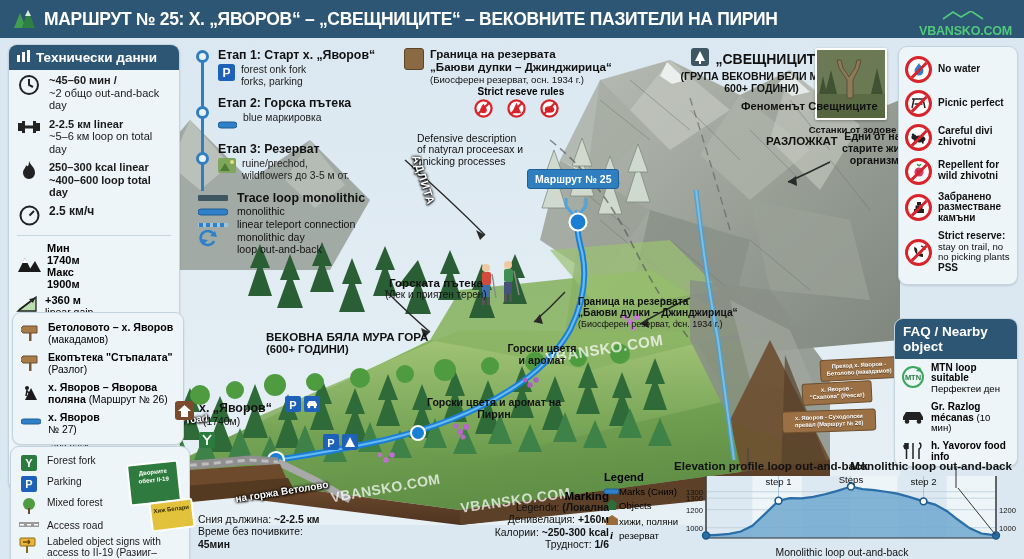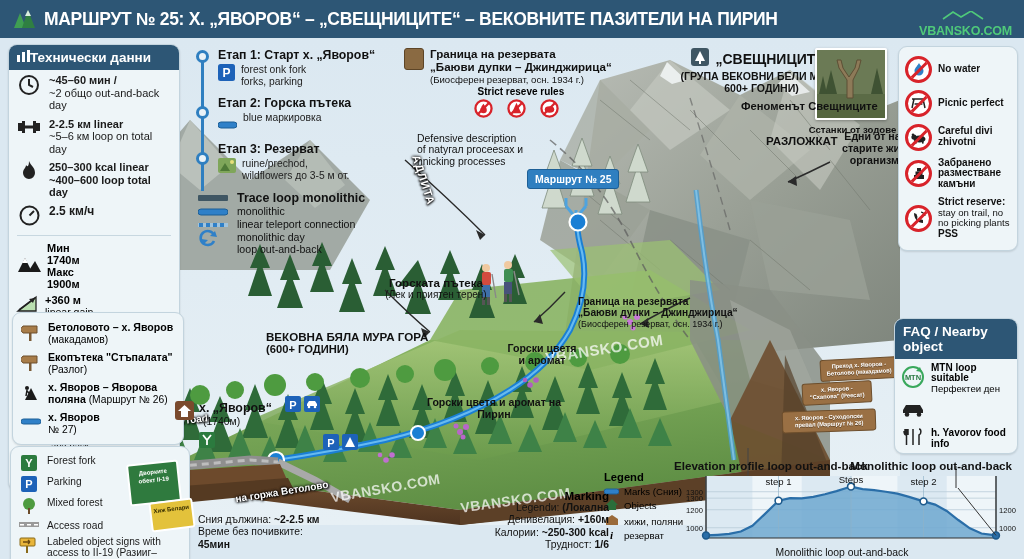--- a/index.html
+++ b/index.html
@@ -29,21 +29,21 @@
   .hdr-brand .bm { height: 9px; }
 
   
   .panel {
     position: absolute; background: #eef5f8; border-radius: 9px;
     border: 1px solid #c3d4de; box-shadow: 0 1px 2px rgba(0,0,0,.12);
   }
   .panel-head {
     background: #2d5675; color: #fff; border-radius: 8px 8px 0 0;
     font-size: 13.5px; font-weight: bold; padding: 5px 8px;
-    display: flex; align-items: center; 
+    display: flex; align-items: center; gap: 6px;
   }
 
   
   #tech { left: 8px; top: 44px; width: 172px; }
   .tech-row { display: flex; align-items: flex-start; gap: 7px; padding: 4px 7px 2px 7px; }
   .tech-ico { width: 26px; flex: none; text-align: center; font-size: 19px; line-height: 1; color: #1b1b1b; }
   .tech-txt { font-size: 11px; line-height: 12.5px; color: #1a1a1a; }
   .tech-txt b { font-weight: bold; }
   .tech-div { height: 1px; background: #c7d7e0; margin: 4px 8px; }
   .minmax { display: flex; padding: 2px 7px; gap: 4px; flex-direction: column; }
@@ -134,21 +134,21 @@
   .mk-h { font-size: 11.6px; font-weight: bold; }
 
   
   #totals { position: absolute; left: 198px; bottom: 8px; width: 175px; }
   .tot-t { font-size: 10.4px; line-height: 12.4px; color: #111; }
   .tot-t b { font-weight: bold; }
 
   
   #blegend { position: absolute; left: 604px; top: 471px; width: 80px; }
   .bl-h { font-size: 11.2px; font-weight: bold; margin-bottom: 2px; }
-  .bl-row { display: flex; gap: 5px; align-items: center; margin-bottom: 1px; }
+  .bl-row { display: flex; align-items: center; margin-bottom: 1px; }
   .bl-ico { width: 15px; flex: none; text-align: center; font-size: 11px; }
   .bl-t { font-size: 9.6px; line-height: 11px; }
 
   .wm { position: absolute; color: rgba(255,255,255,.72); font-weight: bold;
     font-size: 15px; letter-spacing: 0.4px; }
   .sign {
     position: absolute; background: #9a7044; border: 1px solid #6d4e2c; border-radius: 3px;
     color: #fff; font-size: 5.8px; text-align: center; line-height: 7px; padding: 3px 4px;
     font-weight: bold; text-shadow: 0 1px 0 rgba(0,0,0,.4);
   }
@@ -930,20 +930,32 @@
             <circle cx="3" cy="6" r="2.6" fill="#222"></circle>
             <circle cx="2" cy="3.6" r="1.2" fill="#222"></circle>
             <rect x="4" y="10" width="1.6" height="2.6" fill="#222"></rect>
             <rect x="11" y="10" width="1.6" height="2.6" fill="#222"></rect>
           </svg>
       </div>
       <div class="rule-t"><b>Careful divi zhivotni</b></div>
     </div>
     <div class="rule-row">
       <div class="ban">
+        <svg width="14" height="14" viewBox="0 0 14 14">
+            <path d="M7 2 L5 0 M7 2 L9 0" stroke="#2f8f43" stroke-width="1.4"></path>
+            <circle cx="7" cy="8" r="4.6" fill="#d0406b"></circle>
+            <circle cx="5.5" cy="7" r="1.2" fill="#b22f56"></circle>
+            <circle cx="8.5" cy="7.5" r="1.2" fill="#b22f56"></circle>
+            <circle cx="7" cy="10" r="1.2" fill="#b22f56"></circle>
+          </svg>
+      </div>
+      <div class="rule-t"><b>Repellent for wild zhivotni</b></div>
+    </div>
+    <div class="rule-row">
+      <div class="ban">
         <svg width="14" height="13" viewBox="0 0 14 13">
             <rect x="2" y="8" width="10" height="4" fill="#222"></rect>
             <rect x="3.5" y="4.5" width="7" height="3.5" fill="#222"></rect>
             <rect x="5" y="1" width="4" height="3.5" fill="#222"></rect>
           </svg>
       </div>
       <div class="rule-t"><b>Забранено разместване камъни</b></div>
     </div>
     <div class="rule-row">
       <div class="ban">
@@ -974,20 +986,22 @@
         <span>Перфектеи ден</span></div>
     </div>
     <div class="faq-row">
       <div class="faq-ico">
         <svg width="24" height="16" viewBox="0 0 24 16">
             <path d="M2 11 L2 8 L5 3 L19 3 L22 8 L22 11 Z" fill="#222"></path>
             <circle cx="6" cy="12.5" r="2.3" fill="#222"></circle>
             <circle cx="18" cy="12.5" r="2.3" fill="#222"></circle>
           </svg>
       </div>
+      <div class="faq-t"><b>Gr. Razlog mécanas</b>
+        <span>(10 мин)</span></div>
     </div>
     <div class="faq-row">
       <div class="faq-ico">
         <svg width="24" height="18" viewBox="0 0 24 18">
             <path d="M4 1 L4 7 M7 1 L7 7 M5.5 1 L5.5 17 M5.5 7 C3 7 3 5 3 3" stroke="#222" stroke-width="1.5" fill="none"></path>
             <path d="M12 1 L12 17" stroke="#222" stroke-width="1.5"></path>
             <path d="M18 1 C20.5 1 20.5 6 18 7 L18 17" stroke="#222" stroke-width="1.5" fill="none"></path>
           </svg>
       </div>
       <div class="faq-t"><b>h. Yavorov food info</b></div>

